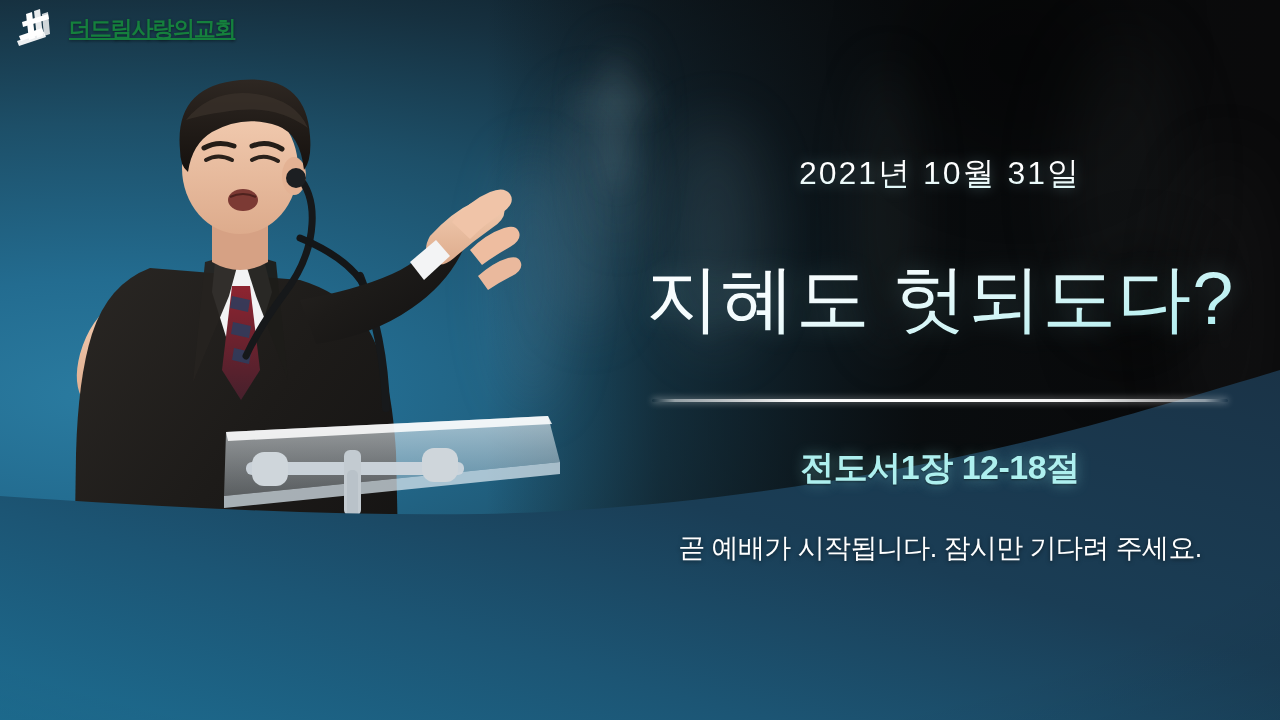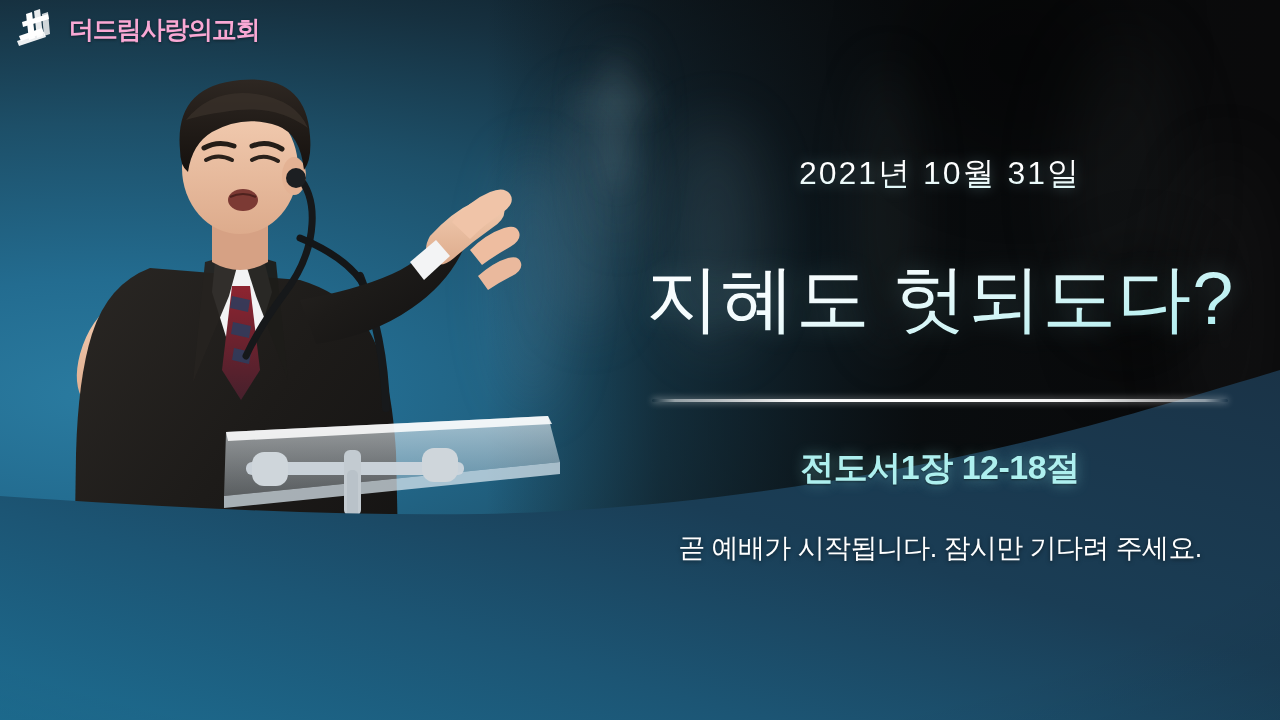--- a/index.html
+++ b/index.html
@@ -50,23 +50,24 @@
   .person{ position:absolute; left:0; top:0; width:620px; height:720px; }
 
   
   .logo{
     position:absolute; left:14px; top:8px;
     display:flex; align-items:center; gap:9px;
     z-index:40;
   }
   .logo-mark{ width:46px; height:42px; flex:0 0 auto; }
   .logo-text{
-    color:#f9a8d4; font-size:25px; font-weight:700; letter-spacing:-1.2px;
+    color:#15803d; font-size:22px; font-weight:700; letter-spacing:-1.2px;
     line-height:42px; white-space:nowrap;
     text-shadow:0 1px 3px rgba(0,0,0,.45);
+    text-decoration:underline;
   }
 
   
   .panel{
     position:absolute; left:600px; top:0; width:680px; height:720px;
     z-index:30; text-align:center;
   }
   .date{
     position:absolute; left:0; top:152px; width:100%;
     font-size:32px; font-weight:500; letter-spacing:2px;

